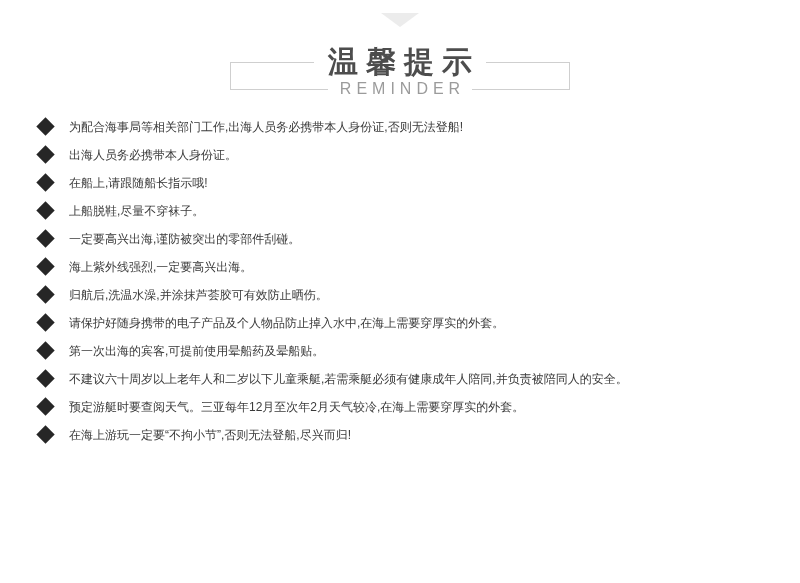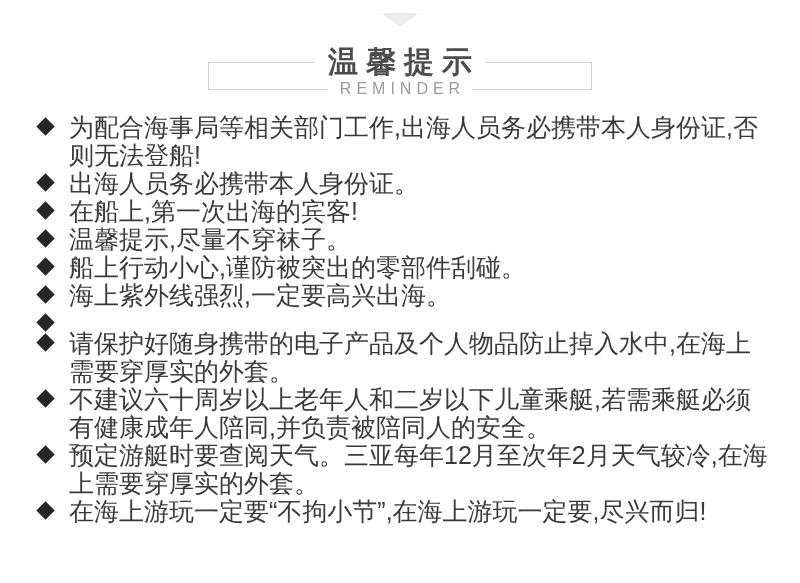--- a/index.html
+++ b/index.html
@@ -18,21 +18,21 @@
     width: 0; height: 0;
     border-left: 19px solid transparent;
     border-right: 19px solid transparent;
     border-top: 14px solid #ececec;
     margin: 13px auto 0 auto;
   }
 
   
   .header {
     position: relative;
-    width: 384px;
+    width: 340px;
     margin: 17px auto 0 auto;
   }
   .title-row {
     display: flex;
     align-items: center;
     gap: 14px;
     height: 36px;
   }
   .title {
     margin: 0;
@@ -69,21 +69,21 @@
 
   
   .tips {
     list-style: none;
     margin: 15px 0 0 0;
     padding: 0 30px 0 36px;
   }
   .tip {
     display: flex;
     align-items: flex-start;
-    font-size: 25px;
+    font-size: 12px;
     line-height: 28px;
     color: #3a3a3a;
   }
   .diamond {
     flex: 0 0 auto;
     width: 13px;
     height: 13px;
     background: #262626;
     transform: rotate(45deg);
     margin: 7px 3px 0 3px;
@@ -119,48 +119,53 @@
     <li class="tip">
       <span class="diamond"></span>
       <span class="tip-text">为配合海事局等相关部门工作,出海人员务必携带本人身份证,否则无法登船!</span>
     </li>
     <li class="tip">
       <span class="diamond"></span>
       <span class="tip-text">出海人员务必携带本人身份证。</span>
     </li>
     <li class="tip">
       <span class="diamond"></span>
-      <span class="tip-text">在船上,第一次出海的宾客!</span>
+      <span class="tip-text">在船上,请跟随船长指示哦!</span>
     </li>
     <li class="tip">
       <span class="diamond"></span>
-      <span class="tip-text">温馨提示,尽量不穿袜子。</span>
+      <span class="tip-text">上船脱鞋,尽量不穿袜子。</span>
     </li>
     <li class="tip">
       <span class="diamond"></span>
-      <span class="tip-text">船上行动小心,谨防被突出的零部件刮碰。</span>
+      <span class="tip-text">一定要高兴出海,谨防被突出的零部件刮碰。</span>
     </li>
     <li class="tip">
       <span class="diamond"></span>
       <span class="tip-text">海上紫外线强烈,一定要高兴出海。</span>
     </li>
     <li class="tip">
       <span class="diamond"></span>
+      <span class="tip-text">归航后,洗温水澡,并涂抹芦荟胶可有效防止晒伤。</span>
     </li>
     <li class="tip">
       <span class="diamond"></span>
       <span class="tip-text">请保护好随身携带的电子产品及个人物品防止掉入水中,在海上需要穿厚实的外套。</span>
+    </li>
+    <li class="tip">
+      <span class="diamond"></span>
+      <span class="tip-text">第一次出海的宾客,可提前使用晕船药及晕船贴。</span>
     </li>
     <li class="tip">
       <span class="diamond"></span>
       <span class="tip-text">不建议六十周岁以上老年人和二岁以下儿童乘艇,若需乘艇必须有健康成年人陪同,并负责被陪同人的安全。</span>
     </li>
     <li class="tip">
       <span class="diamond"></span>
       <span class="tip-text">预定游艇时要查阅天气。三亚每年12月至次年2月天气较冷,在海上需要穿厚实的外套。</span>
     </li>
     <li class="tip">
       <span class="diamond"></span>
-      <span class="tip-text">在海上游玩一定要“不拘小节”,在海上游玩一定要,尽兴而归!</span>
+      <span class="tip-text">在海上游玩一定要“不拘小节”,否则无法登船,尽兴而归!</span>
     </li>
   </ul>
 
 </div>
 
 </body></html>

